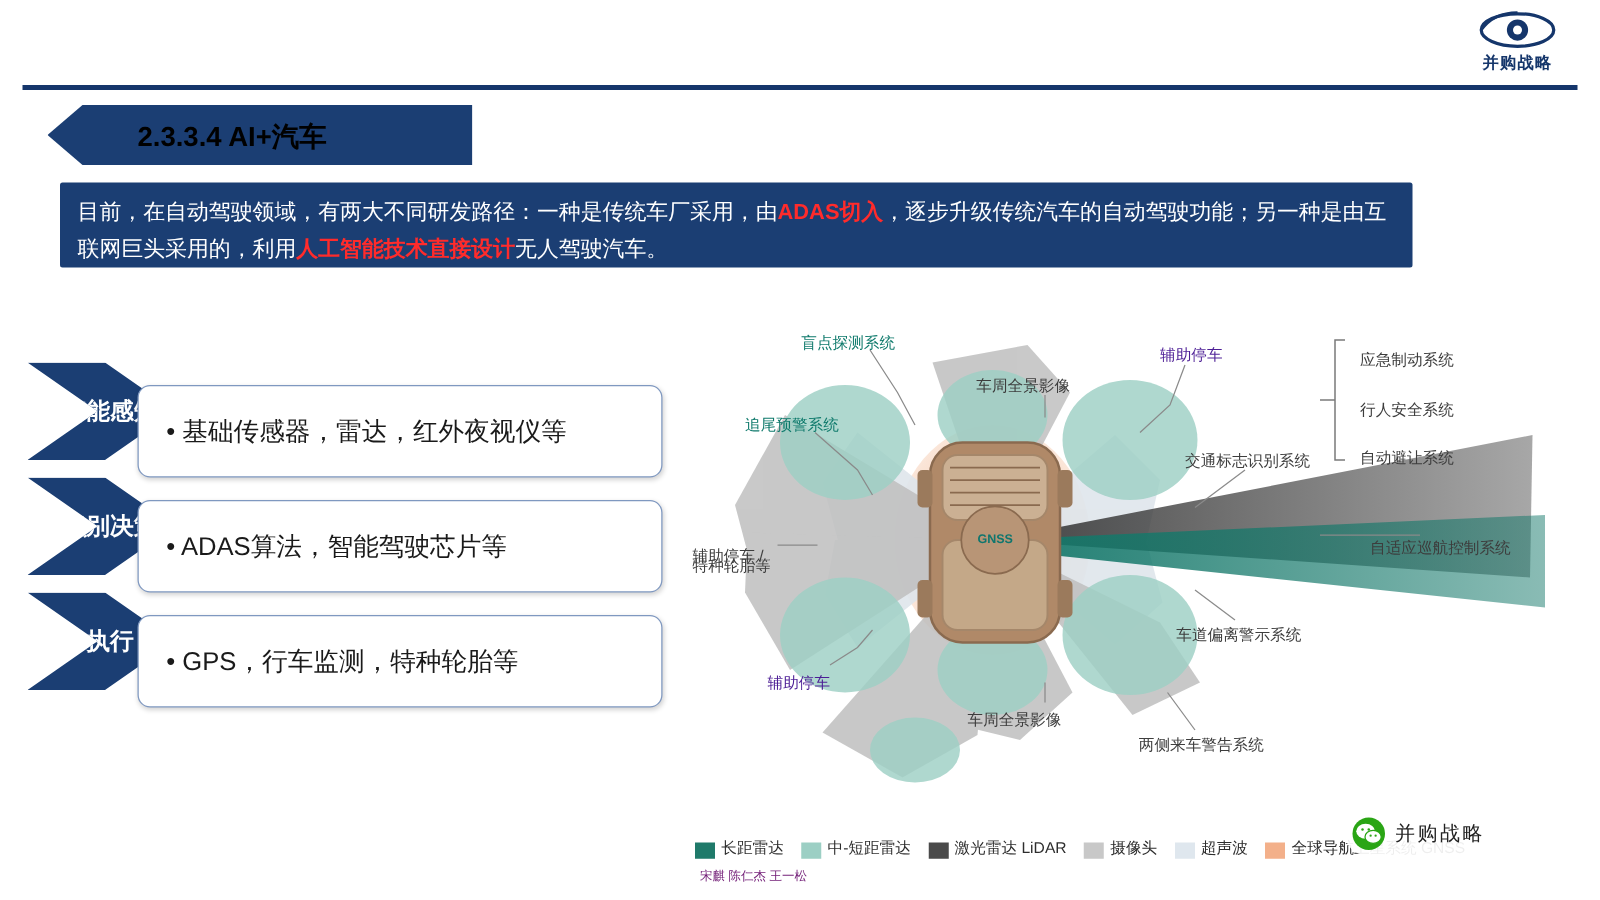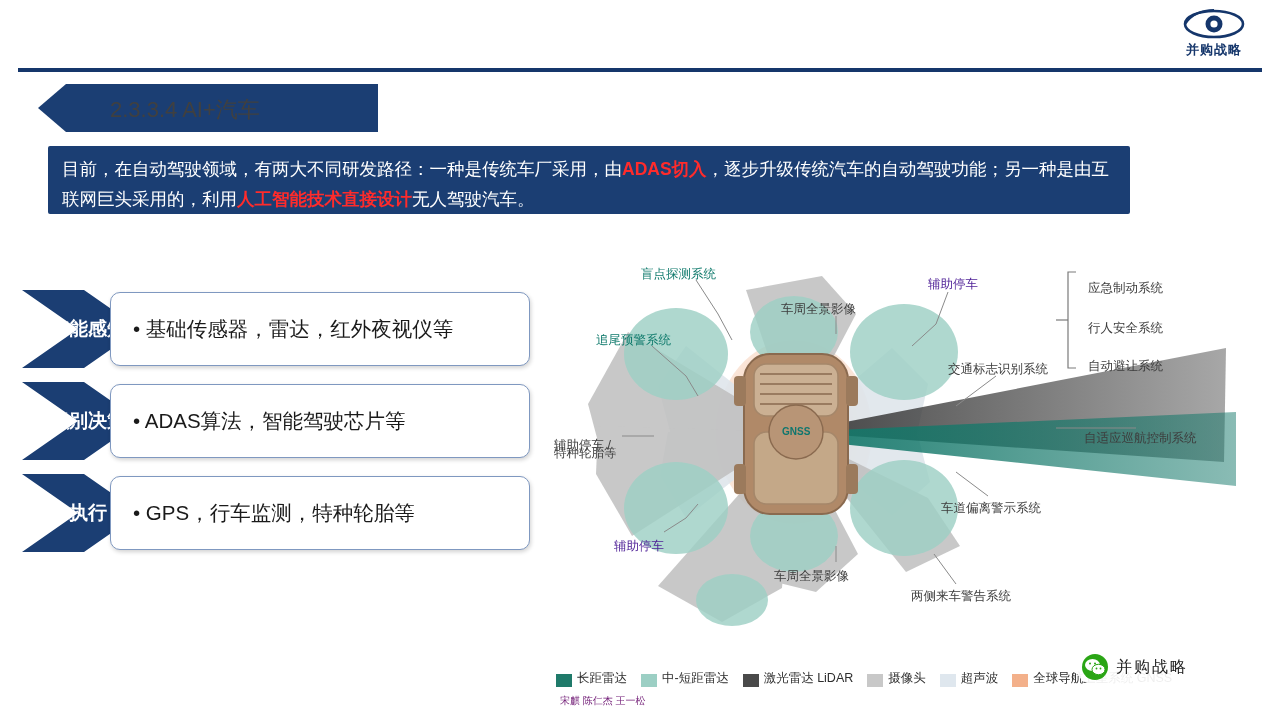--- a/index.html
+++ b/index.html
@@ -35,21 +35,21 @@
   #subtitle-wrap{
     position:absolute;left:38px;top:84px;width:340px;height:48px;
   }
   #subtitle-shape{
     position:absolute;left:0;top:0;width:340px;height:48px;
     background:#1b3e73;
     clip-path:polygon(0px 24px, 28px 0px, 340px 0px, 340px 48px, 28px 48px);
   }
   #subtitle-text{
     position:absolute;left:72px;top:11px;
-    color:#404040;font-size:22px;font-weight:normal;white-space:nowrap;
+    color:#000000;font-size:22px;font-weight:bold;white-space:nowrap;
   }
   
   #para-box{
     position:absolute;left:48px;top:146px;width:1082px;height:68px;
     background:#1b3e73;border-radius:2px;
     padding:8px 14px 0 14px;box-sizing:border-box;
   }
   #para-text{
     color:#ffffff;font-size:17.5px;line-height:30px;
     letter-spacing:0px;
@@ -61,21 +61,21 @@
     background:#1b3e73;
     clip-path:polygon(0px 0px, 62px 0px, 118px 39px, 62px 78px, 0px 78px, 56px 39px);
     color:#ffffff;font-size:19px;font-weight:bold;
     display:flex;align-items:center;justify-content:center;
   }
   .chev span{padding-left:14px;white-space:nowrap;}
   .stepbox{
     position:absolute;left:110px;width:418px;height:72px;
     background:#ffffff;border:1.5px solid #7f98c0;border-radius:10px;
     box-shadow:1px 2px 4px rgba(0,0,0,0.18);
-    display:flex;align-items:center;
+    display:flex;align-items:center;margin-top:16px;
   }
   .stepbox span{
     padding-left:22px;font-size:20.5px;color:#1a1a1a;white-space:nowrap;
   }
   
   #diagram{
     position:absolute;left:536px;top:236px;width:716px;height:448px;
   }
   #diagram svg{display:block;}
   .dlabel{
@@ -251,21 +251,21 @@
   <div class="dlabel teal" style="left:105px;top:30px;">盲点探测系统</div>
   <div class="dlabel" style="left:245px;top:65px;">车周全景影像</div>
   <div class="dlabel purple" style="left:392px;top:40px;">辅助停车</div>
   <div class="dlabel teal" style="left:60px;top:96px;">追尾预警系统</div>
   <div class="dlabel" style="left:412px;top:125px;">交通标志识别系统</div>
   <div class="dlabel" style="left:552px;top:44px;">应急制动系统</div>
   <div class="dlabel" style="left:552px;top:84px;">行人安全系统</div>
   <div class="dlabel" style="left:552px;top:122px;">自动避让系统</div>
   <div class="dlabel" style="left:18px;top:185px;margin-top:16px;">辅助停车 /</div>
   <div class="dlabel" style="left:18px;top:209px;">特种轮胎等</div>
-  <div class="dlabel" style="left:548px;top:194px;">自适应巡航控制系统</div>
+  <div class="dlabel" style="left:560px;top:194px;">自适应巡航控制系统</div>
   <div class="dlabel" style="left:405px;top:264px;">车道偏离警示系统</div>
   <div class="dlabel purple" style="left:78px;top:302px;">辅助停车</div>
   <div class="dlabel" style="left:238px;top:332px;">车周全景影像</div>
   <div class="dlabel" style="left:375px;top:352px;">两侧来车警告系统</div>
 
   <div class="dlabel" style="left:246px;top:190px;font-size:10px;color:#0f766e;font-weight:bold;">GNSS</div>
 </div>
 
 <div id="legend">
   <div class="lg-item">

